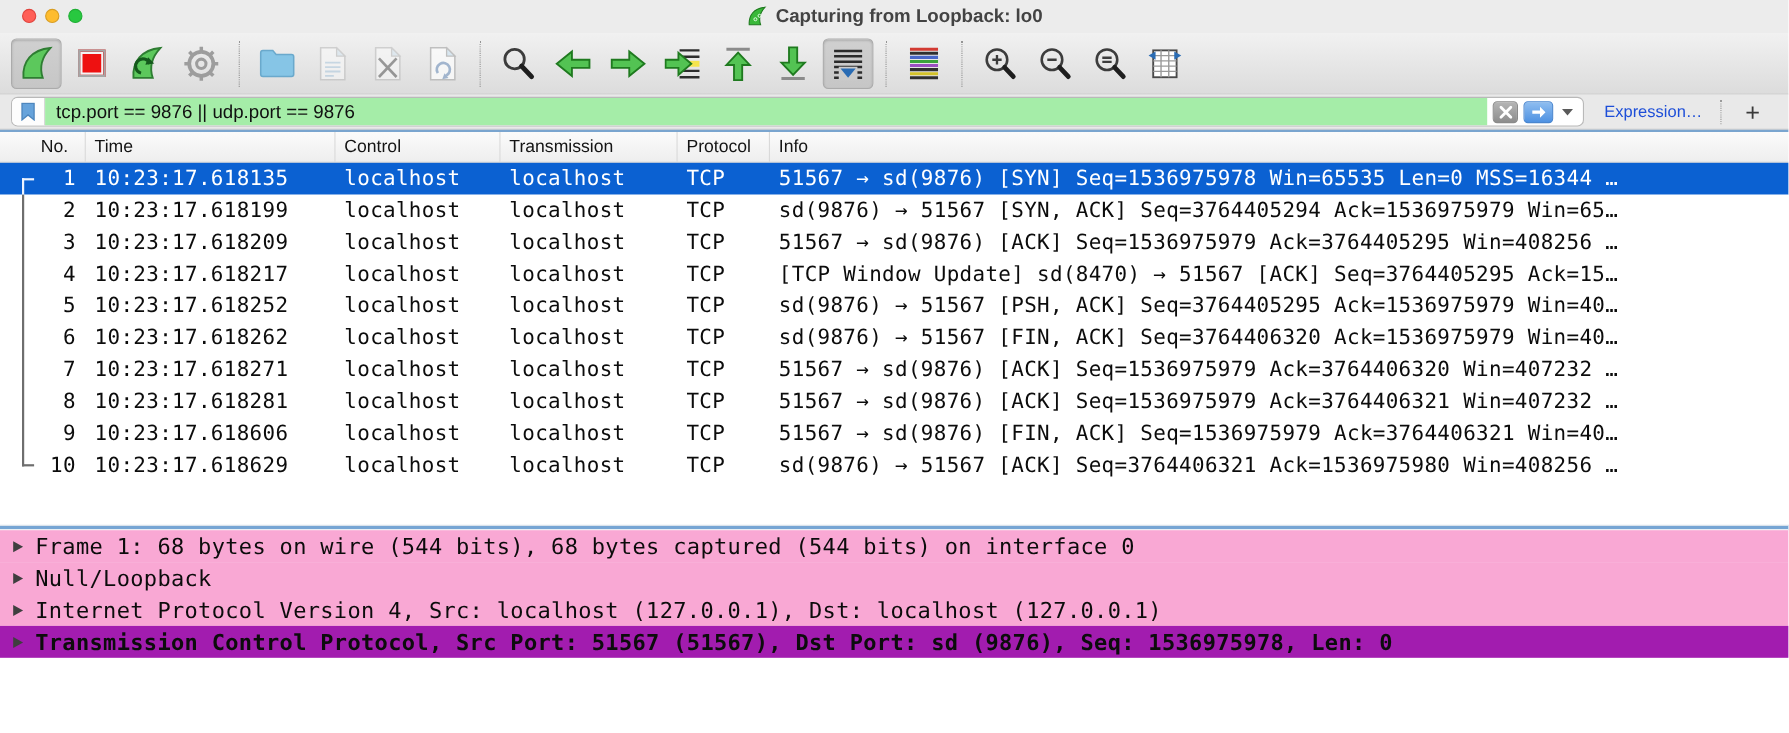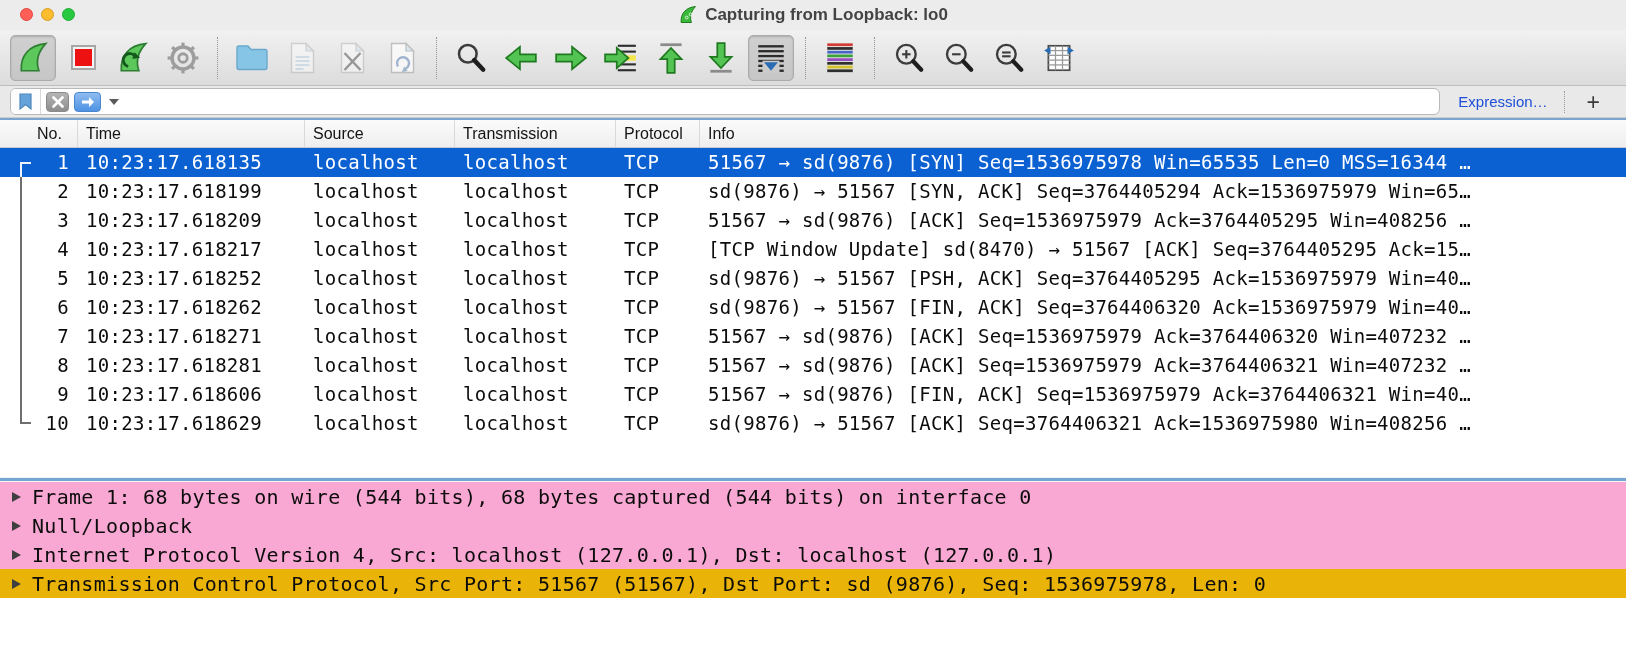--- a/index.html
+++ b/index.html
@@ -76,21 +76,21 @@
   .bracket-gray  { position: absolute; left: 20px; top: 29px; width: 11px; height: 247px;
                    border-left: 2px solid #6e6e6e; border-bottom: 2px solid #6e6e6e; }
 
   
   .splitter { height: 5px; flex: 0 0 auto; background: #76a5d4;
               border-top: 1px solid #f2f2f2; border-bottom: 1px solid #f7f7f7; }
 
   
   .details { flex: 1 1 auto; background: #fff; }
   .drow { height: 29px; display: flex; align-items: center; background: #f9a8d4; }
-  .drow.selected { background: #eab308; }
+  .drow.selected { background: #a21caf; font-weight: bold; }
   .tri { width: 0; height: 0; border-left: 9px solid #3f3f3f; border-top: 5.5px solid transparent;
          border-bottom: 5.5px solid transparent; margin: 0 11px 0 12px; flex: 0 0 auto; }
   .drow-text { font-size: 20px; letter-spacing: .3px; color: #0c0c0c; white-space: nowrap; overflow: hidden; }
 </style>
 </head>
 <body>
 
 <div class="window">
 
   <div class="titlebar">
@@ -341,20 +341,21 @@
     </div>
   </div>
 
   <div class="filterbar">
     <div class="filter-field">
       <span class="bookmark-cell">
         <svg width="13" height="17" viewBox="0 0 13 17">
             <path d="M1 1 h11 v15 l-5.5 -4.5 L1 16 Z" fill="#66a3db" stroke="#4d86bd" stroke-width="1.2"></path>
           </svg>
       </span>
+      <input class="filter-input" type="text" value="tcp.port == 9876 || udp.port == 9876" style="">
       <span class="fx-btn clear">
         <svg width="12" height="12" viewBox="0 0 12 12">
             <g stroke="#ffffff" stroke-width="2.6" stroke-linecap="round">
               <line x1="1.5" y1="1.5" x2="10.5" y2="10.5"></line>
               <line x1="10.5" y1="1.5" x2="1.5" y2="10.5"></line>
             </g>
           </svg>
       </span>
       <span class="fx-btn apply">
         <svg width="14" height="12" viewBox="0 0 14 12">
@@ -366,21 +367,21 @@
     <span class="expr-label">Expression…</span>
     <span class="fsep"></span>
     <span class="add-btn">+</span>
   </div>
 
   <div class="packet-list">
     <div class="focus-line"></div>
     <div class="plist-header">
       <div class="hcell col-no" style="text-align:left;justify-content:flex-start;padding-left:37px;">No.</div>
       <div class="hcell col-time">Time</div>
-      <div class="hcell col-src">Source</div>
+      <div class="hcell col-src">Control</div>
       <div class="hcell col-dst">Transmission</div>
       <div class="hcell col-proto">Protocol</div>
       <div class="hcell col-info" style="flex:1 1 auto;border-right:none;">Info</div>
     </div>
     <div class="plist-body">
 
       <div class="prow selected">
         <div class="c col-no">1</div>
         <div class="c col-time">10:23:17.618135</div>
         <div class="c col-src">localhost</div>

